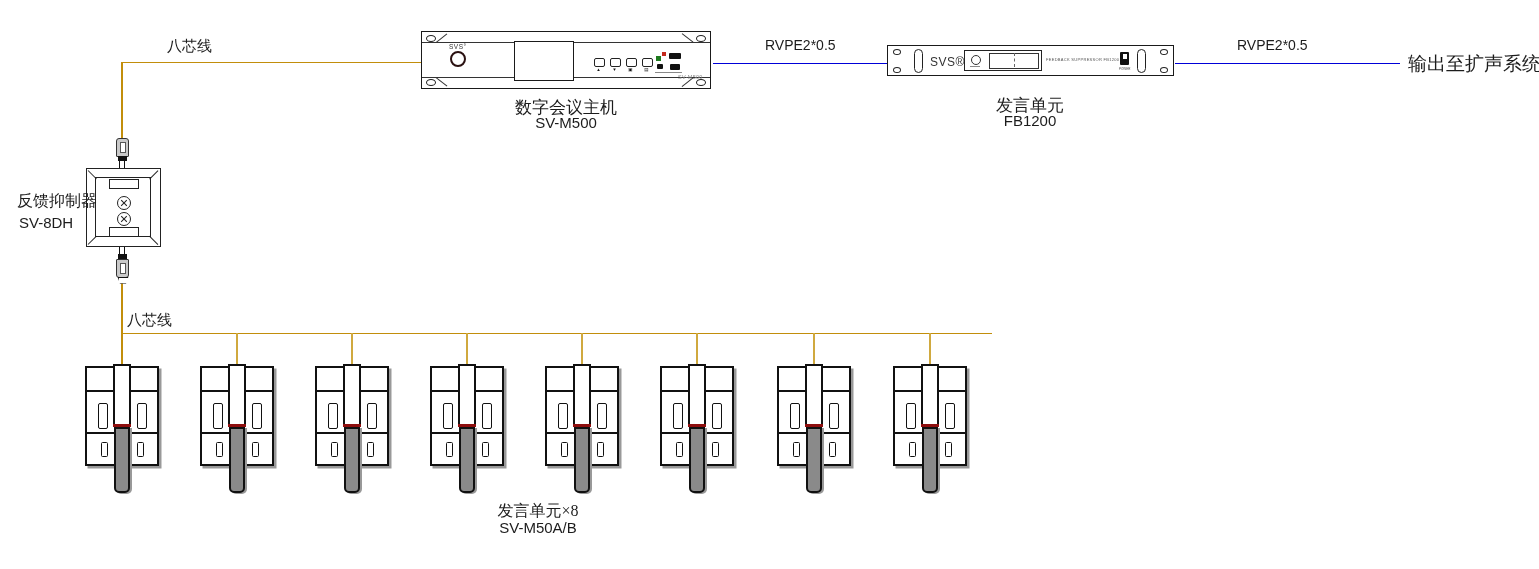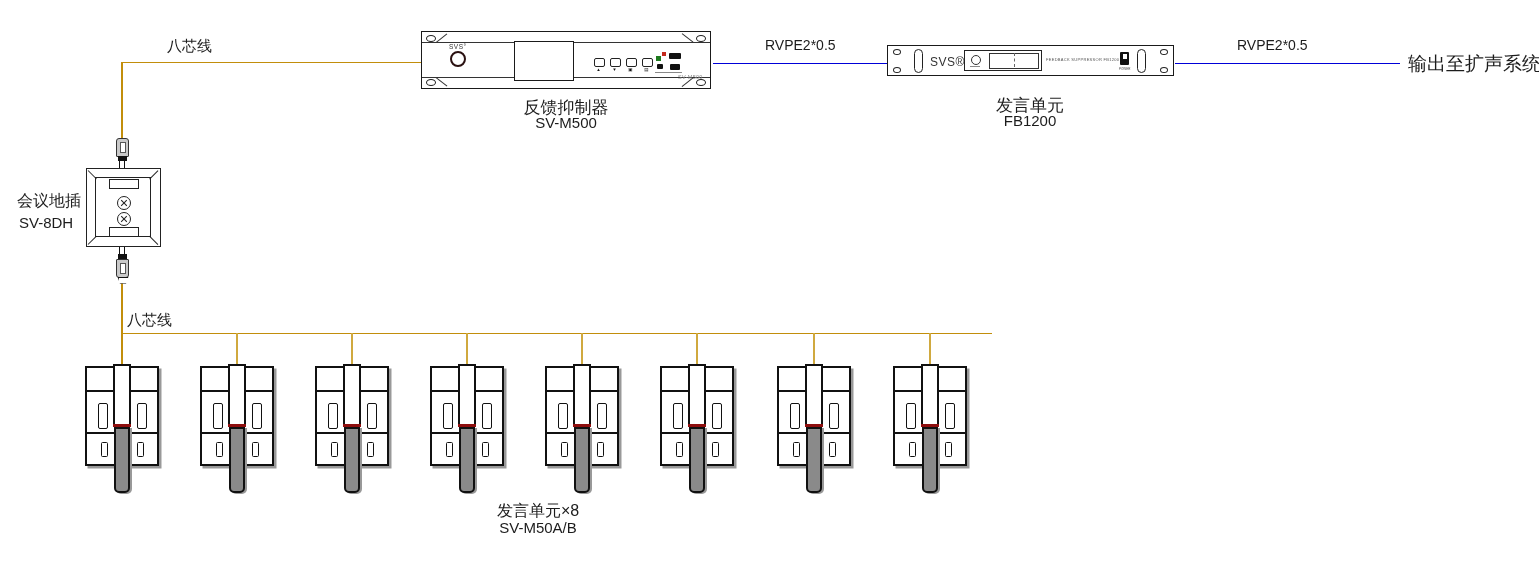--- a/index.html
+++ b/index.html
@@ -119,21 +119,21 @@
     <div class="pglyph" style="left:219px;top:35px;">▤</div>
 
     <div class="ledg" style="left:234px;top:24px;width:5px;height:5px;"></div>
     <div class="ledr" style="left:240px;top:20px;width:4px;height:4px;"></div>
     <div class="usb" style="left:247px;top:21px;width:12px;height:6px;"></div>
     <div class="usb" style="left:235px;top:32px;width:6px;height:5px;"></div>
     <div class="usb" style="left:248px;top:32px;width:10px;height:5.5px;"></div>
     <div class="tinybar" style="left:233px;top:40px;width:27px;"></div>
     <div class="panel-model" style="left:256px;top:42px;">SV-M500</div>
   </div>
-  <div class="lbl ctr" style="left:566px;top:96px;font-size:17px;">反馈抑制器</div>
+  <div class="lbl ctr" style="left:566px;top:96px;font-size:17px;">数字会议主机</div>
   <div class="lbl ctr" style="left:566px;top:114px;font-size:15px;">SV-M500</div>
 
   <div class="fb">
     <div class="oval sm" style="left:5px;top:2.5px;"></div>
     <div class="oval sm" style="left:5px;bottom:2.5px;"></div>
     <div class="oval sm" style="right:5px;top:2.5px;"></div>
     <div class="oval sm" style="right:5px;bottom:2.5px;"></div>
     <div class="handle" style="left:26px;top:2.5px;"></div>
     <div class="handle" style="left:249px;top:2.5px;"></div>
     <div class="brand" style="left:42px;top:9px;font-size:12px;letter-spacing:0.5px;">SVS®</div>
@@ -168,21 +168,21 @@
     <div class="slot" style="left:22px;top:58px;"></div>
     <div class="screw" style="left:30px;top:27px;">
       <div class="scrx" style="transform:translate(-50%,-50%) rotate(45deg);"></div>
       <div class="scrx" style="transform:translate(-50%,-50%) rotate(-45deg);"></div>
     </div>
     <div class="screw" style="left:30px;top:43px;">
       <div class="scrx" style="transform:translate(-50%,-50%) rotate(45deg);"></div>
       <div class="scrx" style="transform:translate(-50%,-50%) rotate(-45deg);"></div>
     </div>
   </div>
-  <div class="lbl" style="left:17px;top:191px;font-size:16px;">会议地插</div>
+  <div class="lbl" style="left:17px;top:191px;font-size:16px;">反馈抑制器</div>
   <div class="lbl" style="left:19px;top:214px;font-size:15px;">SV-8DH</div>
 
   <div class="plug-stem" style="left:118.8px;top:247px;"></div>
   <div class="plug-band" style="left:117.5px;top:254px;"></div>
   <div class="plug-body" style="left:116px;top:259px;border-radius:1px 1px 3px 3px;">
       <div class="plug-white"></div>
     </div>
   <div class="plug-tip" style="left:117.5px;top:276.5px;"></div>
 
   <div>
@@ -293,16 +293,16 @@
       <div class="m-btn" style="left:13px;top:37px;"></div>
       <div class="m-btn" style="left:52px;top:37px;"></div>
       <div class="m-tab" style="left:16px;top:76px;"></div>
       <div class="m-tab" style="left:52px;top:76px;"></div>
       <div class="m-stem"></div>
       <div class="m-red"></div>
       <div class="m-mic"></div>
     </div>
     </div>
 
-  <div class="lbl ctr" style="left:538px;top:501px;font-size:16px;">发言单元×8</div>
+  <div class="lbl ctr" style="left:538px;top:501px;font-size:16px;font-family:Liberation Serif, serif;">发言单元×8</div>
   <div class="lbl ctr" style="left:538px;top:519px;font-size:15px;">SV-M50A/B</div>
 
 </div>
 
 </body></html>

